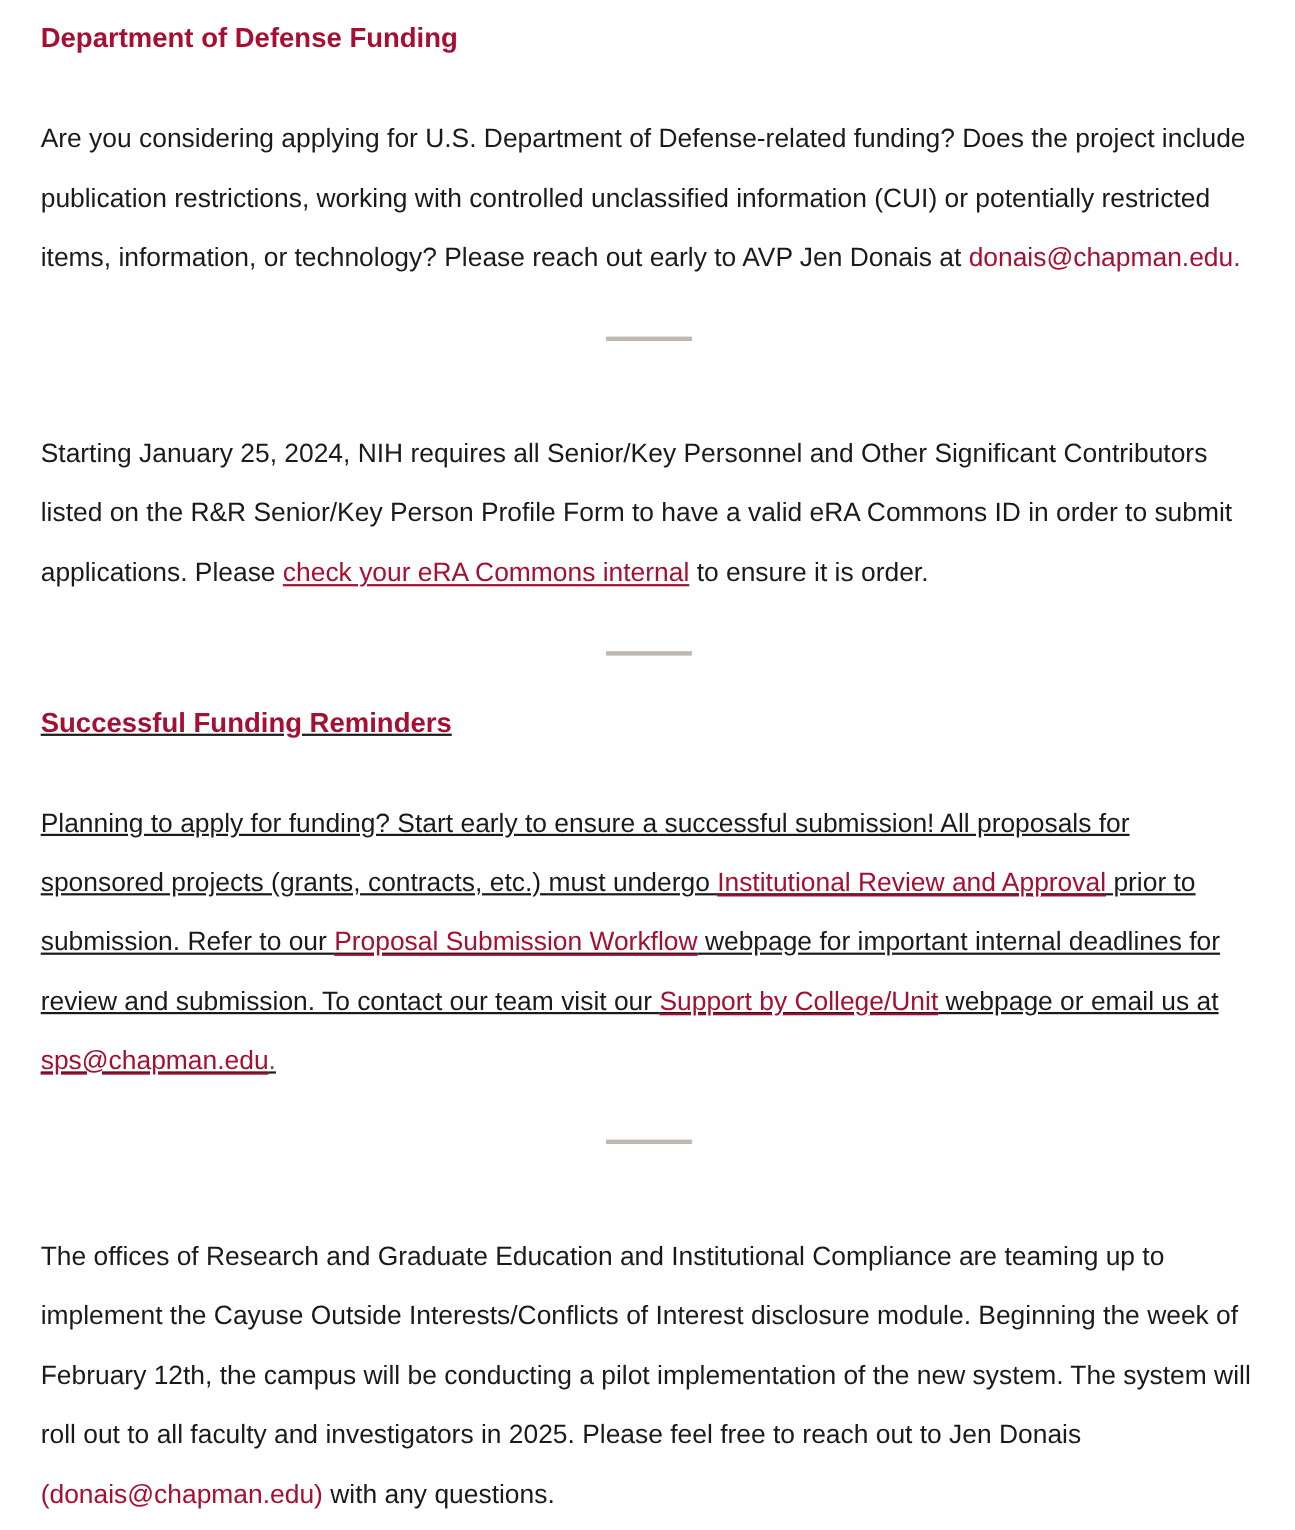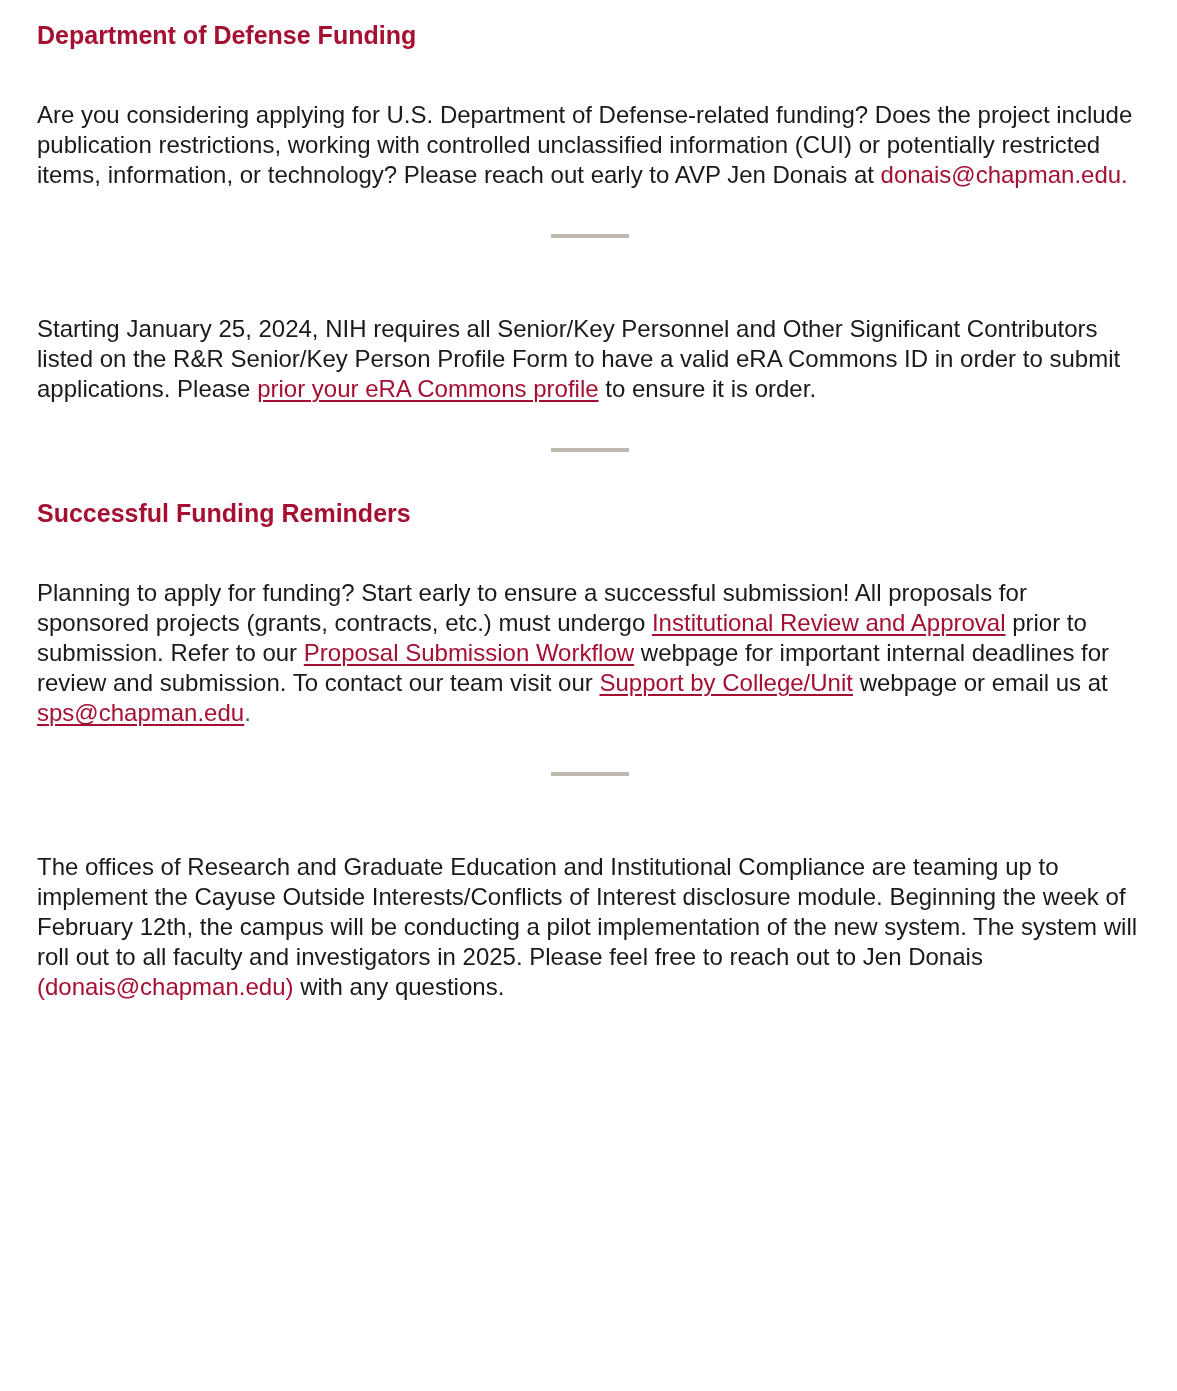--- a/index.html
+++ b/index.html
@@ -15,21 +15,21 @@
     .heading {
       font-weight: bold;
       font-size: 25px;
       line-height: 30px;
       color: #a50f32;
       margin: 0;
       padding-top: 20px;
     }
     .para {
       font-size: 24px;
-      line-height: 30px;
+      line-height: 54px;
       margin: 0;
       padding-top: 50px;
     }
     .para a { color: #a50f32; text-decoration: none; }
     .para a.u { text-decoration: underline; text-underline-offset: 3px; text-decoration-thickness: 2px; }
     .muted { color: #555555; }
     .divider-row { display: flex; justify-content: center; }
     .divider {
       width: 78px;
       height: 4px;
@@ -45,28 +45,28 @@
   <section class="section">
     <h2 class="heading">Department of Defense Funding</h2>
     <p class="para"><span>Are you considering applying for U.S. Department of Defense-related funding? Does the project include publication restrictions, working with controlled unclassified information (CUI) or potentially restricted items, information, or technology? Please reach out early to AVP Jen Donais at </span><a href="#">donais@chapman.edu.</a></p>
   </section>
 
   <div class="divider-row" style="padding-top:44px;">
     <div class="divider"></div>
   </div>
 
   <section class="section" style="margin-top:26px;">
-    <p class="para"><span>Starting January 25, 2024, NIH requires all Senior/Key Personnel and Other Significant Contributors listed on the R&amp;R Senior/Key Person Profile Form to have a valid eRA Commons ID in order to submit applications. Please </span><a href="#" class="u">prior your eRA Commons profile</a><span> to ensure it is order.</span></p>
+    <p class="para"><span>Starting January 25, 2024, NIH requires all Senior/Key Personnel and Other Significant Contributors listed on the R&amp;R Senior/Key Person Profile Form to have a valid eRA Commons ID in order to submit applications. Please </span><a href="#" class="u">check your eRA Commons internal</a><span> to ensure it is order.</span></p>
   </section>
 
   <div class="divider-row" style="padding-top:44px;">
     <div class="divider"></div>
   </div>
 
-  <section class="section" style="margin-top:26px;">
+  <section class="section" style="margin-top:26px;text-decoration:underline;">
     <h2 class="heading">Successful Funding Reminders</h2>
     <p class="para"><span>Planning to apply for funding? Start early to ensure a successful submission! All proposals for sponsored projects (grants, contracts, etc.) must undergo </span><a href="#" class="u">Institutional Review and Approval</a><span> prior to submission. Refer to our </span><a href="#" class="u">Proposal Submission Workflow</a><span> webpage for important internal deadlines for review and submission. To contact our team visit our </span><a href="#" class="u">Support by College/Unit</a><span> webpage or email us at </span><a href="#" class="u">sps@chapman.edu</a><span class="muted">.</span></p>
   </section>
 
   <div class="divider-row" style="padding-top:44px;">
     <div class="divider"></div>
   </div>
 
   <section class="section" style="margin-top:26px;">
     <p class="para"><span>The offices of Research and Graduate Education and Institutional Compliance are teaming up to implement the Cayuse Outside Interests/Conflicts of Interest disclosure module. Beginning the week of February 12th, the campus will be conducting a pilot implementation of the new system. The system will roll out to all faculty and investigators in 2025. Please feel free to reach out to Jen Donais </span><a href="#">(donais@chapman.edu)</a><span> with any questions.</span></p>

